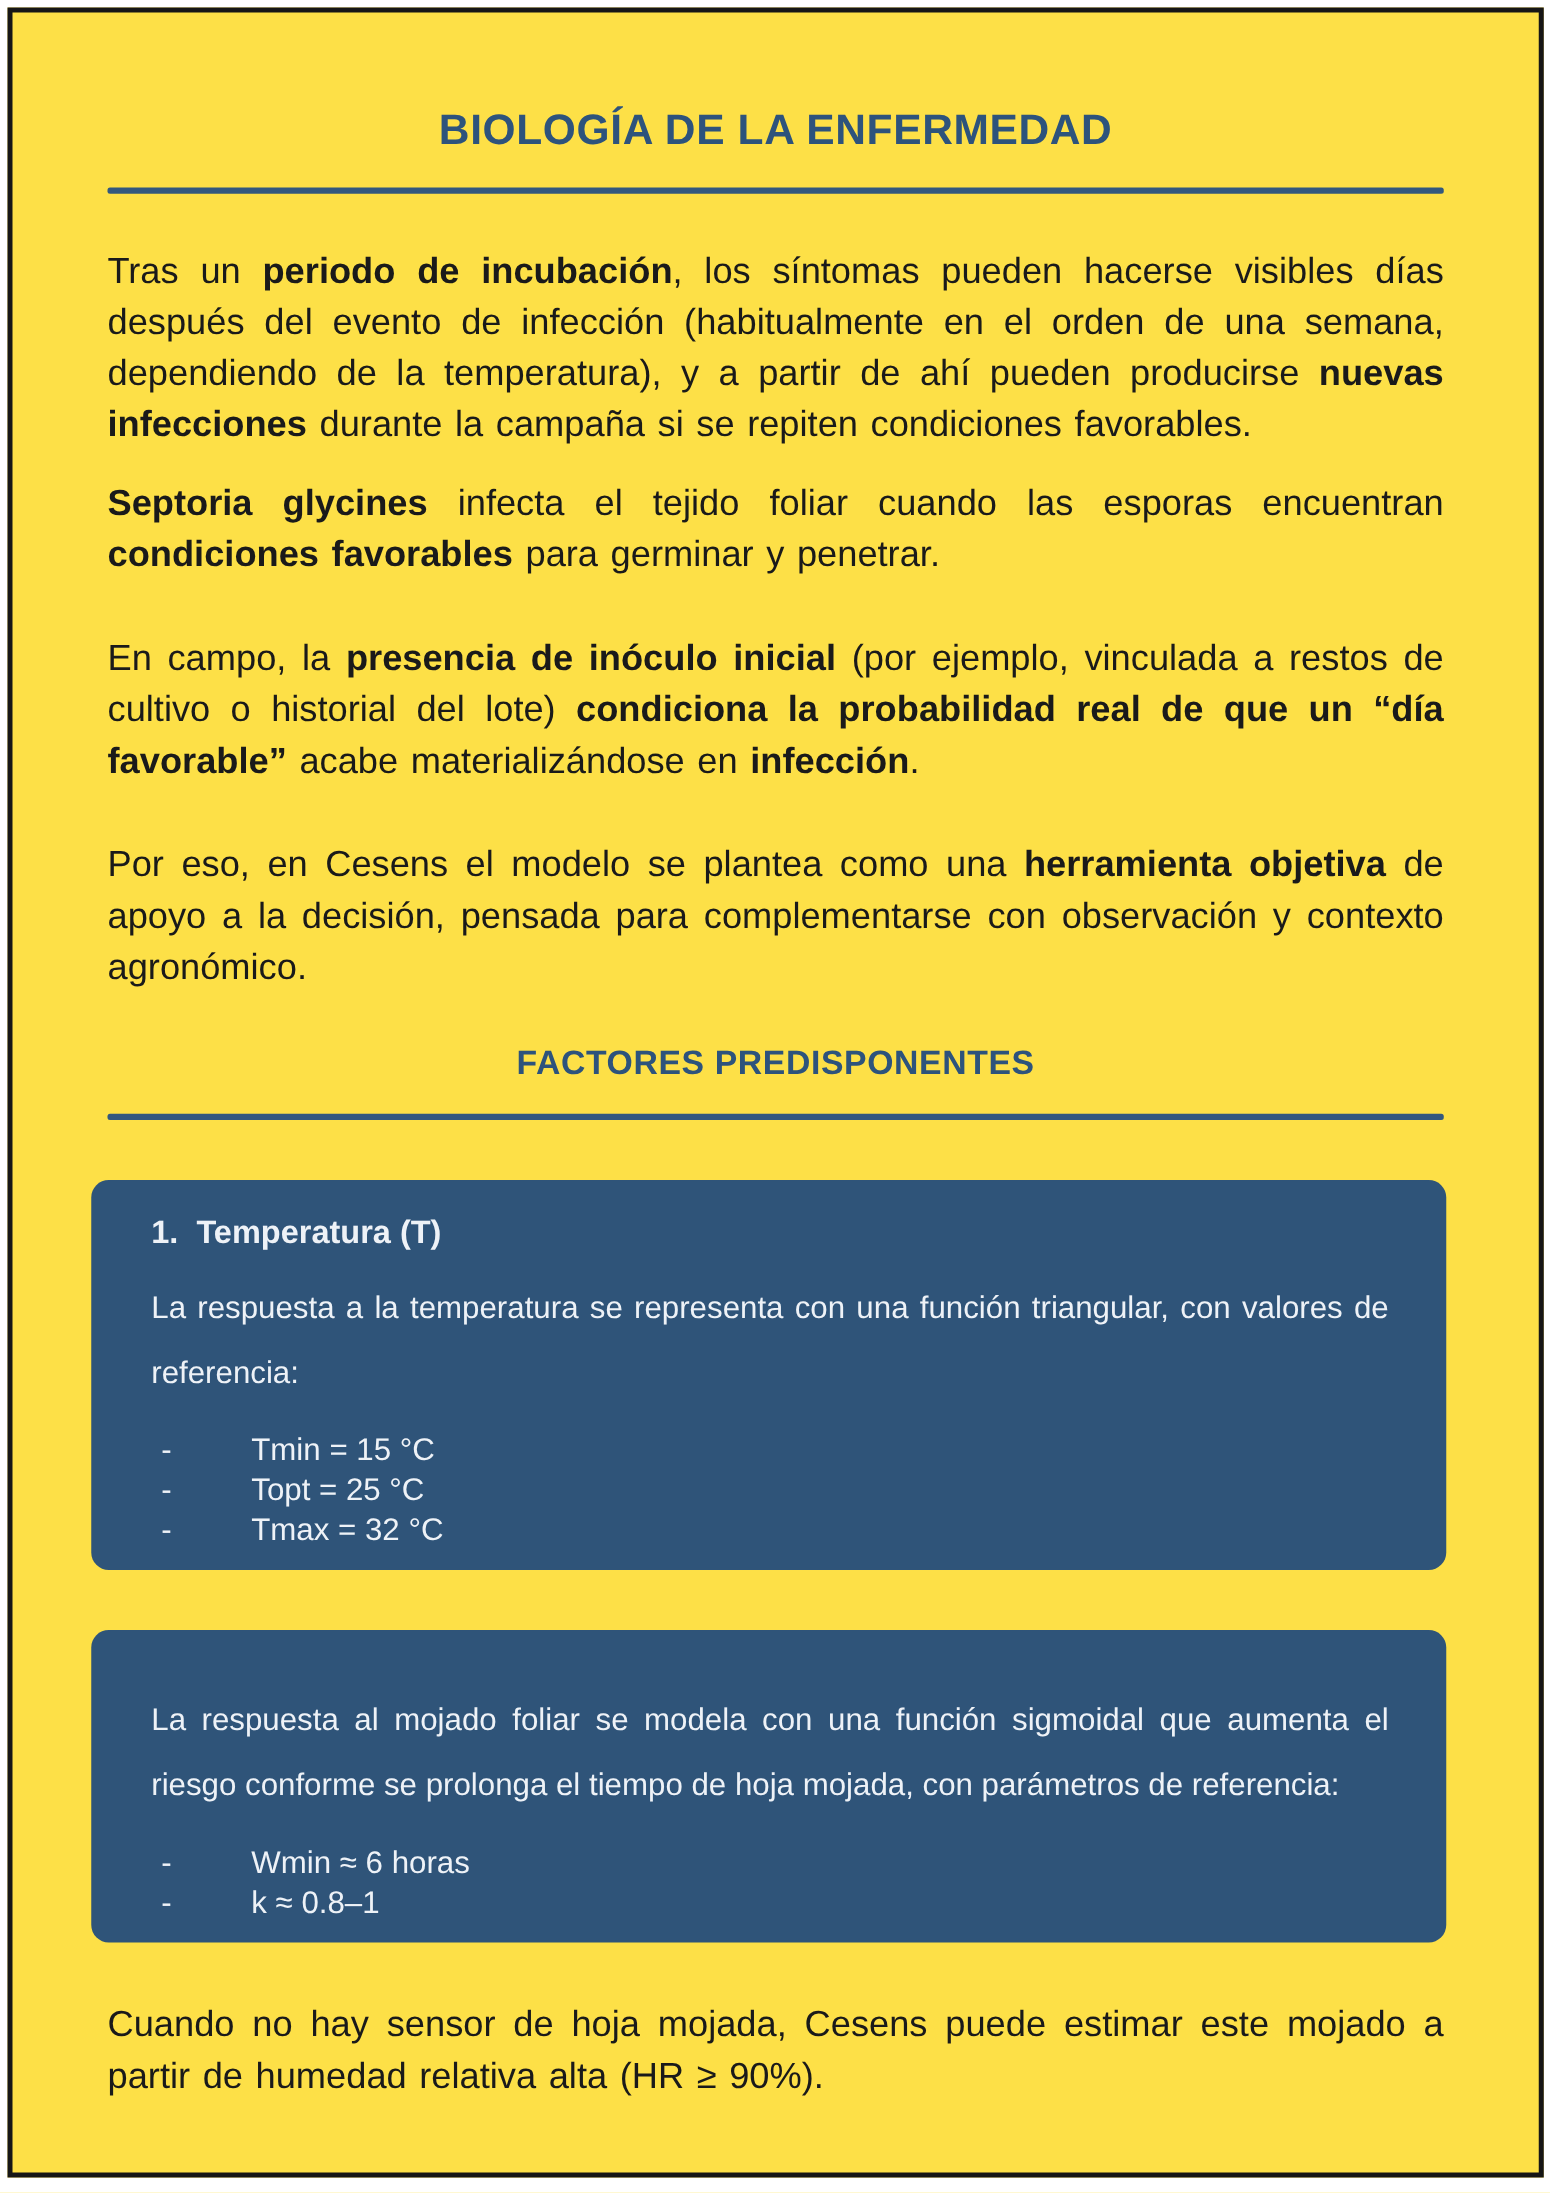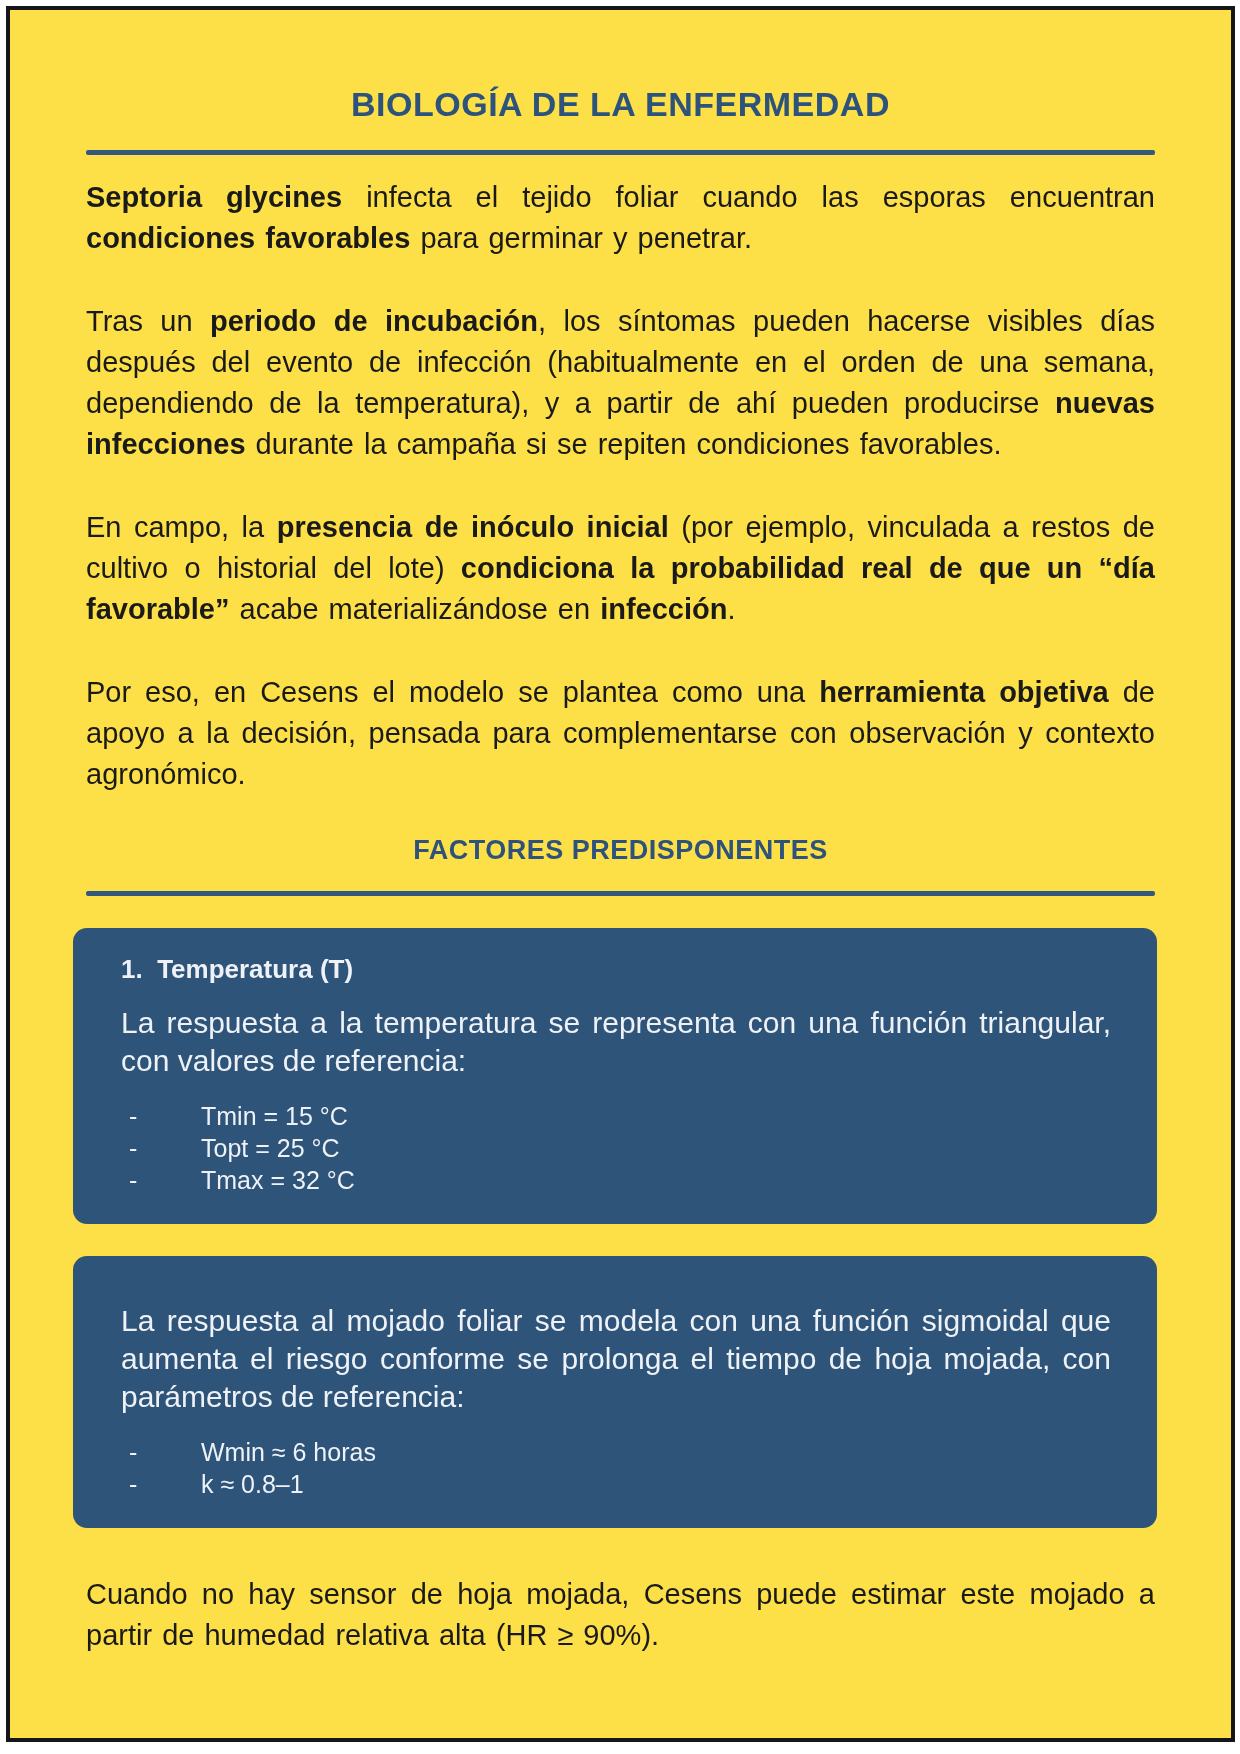--- a/index.html
+++ b/index.html
@@ -58,34 +58,34 @@
     color: #1a1a1a;
     word-spacing: 2px;
   }
   .para.first { margin-top: 22px; }
   .para.intro { margin-top: 18px; }
   .para.closing { margin-top: 46px; }
   .para b { font-weight: bold; }
   .factor-card {
     background: #2f5479;
     border-radius: 14px;
-    margin: 32px -2px 0 -13px;
-    padding: 26px 46px 28px 48px;
+    margin: 48px -2px 0 -13px;
+    padding: 26px 46px 16px 48px;
     color: #eef2f7;
   }
   .card-title {
     font-size: 26px;
     line-height: 30px;
     font-weight: bold;
     white-space: pre-wrap;
   }
   .card-body {
     margin-top: 20px;
-    font-size: 30px;
-    line-height: 38px;
+    font-size: 25px;
+    line-height: 52px;
     text-align: justify;
   }
   .card-list {
     margin-top: 20px;
     font-size: 25px;
     line-height: 32px;
   }
   .card-list-item { display: flex; }
   .card-bullet {
     width: 80px;
@@ -97,22 +97,22 @@
 </style>
 </head>
 <body>
 
 <div class="frame">
   <div class="content">
 
     <h1 class="doc-title">BIOLOGÍA DE LA ENFERMEDAD</h1>
     <div class="rule"></div>
 
+    <p class="para"><span>Tras un </span><b>periodo de incubación</b><span>, los síntomas pueden hacerse visibles días después del evento de infección (habitualmente en el orden de una semana, dependiendo de la temperatura), y a partir de ahí pueden producirse </span><b>nuevas infecciones</b><span> durante la campaña si se repiten condiciones favorables.</span></p>
     <p class="para first"><b>Septoria glycines</b><span> infecta el tejido foliar cuando las esporas encuentran </span><b>condiciones favorables</b><span> para germinar y penetrar.</span></p>
-    <p class="para"><span>Tras un </span><b>periodo de incubación</b><span>, los síntomas pueden hacerse visibles días después del evento de infección (habitualmente en el orden de una semana, dependiendo de la temperatura), y a partir de ahí pueden producirse </span><b>nuevas infecciones</b><span> durante la campaña si se repiten condiciones favorables.</span></p>
     <p class="para"><span>En campo, la </span><b>presencia de inóculo inicial</b><span> (por ejemplo, vinculada a restos de cultivo o historial del lote) </span><b>condiciona la probabilidad real de que un “día favorable”</b><span> acabe materializándose en </span><b>infección</b><span>.</span></p>
     <p class="para"><span>Por eso, en Cesens el modelo se plantea como una </span><b>herramienta objetiva</b><span> de apoyo a la decisión, pensada para complementarse con observación y contexto agronómico.</span></p>
 
     <h2 class="doc-subtitle">FACTORES PREDISPONENTES</h2>
     <div class="rule rule2"></div>
 
 
     <div class="factor-card">
       <div class="card-title">1.  Temperatura (T)</div>
       <div class="card-body">La respuesta a la temperatura se representa con una función triangular, con valores de referencia:</div>

